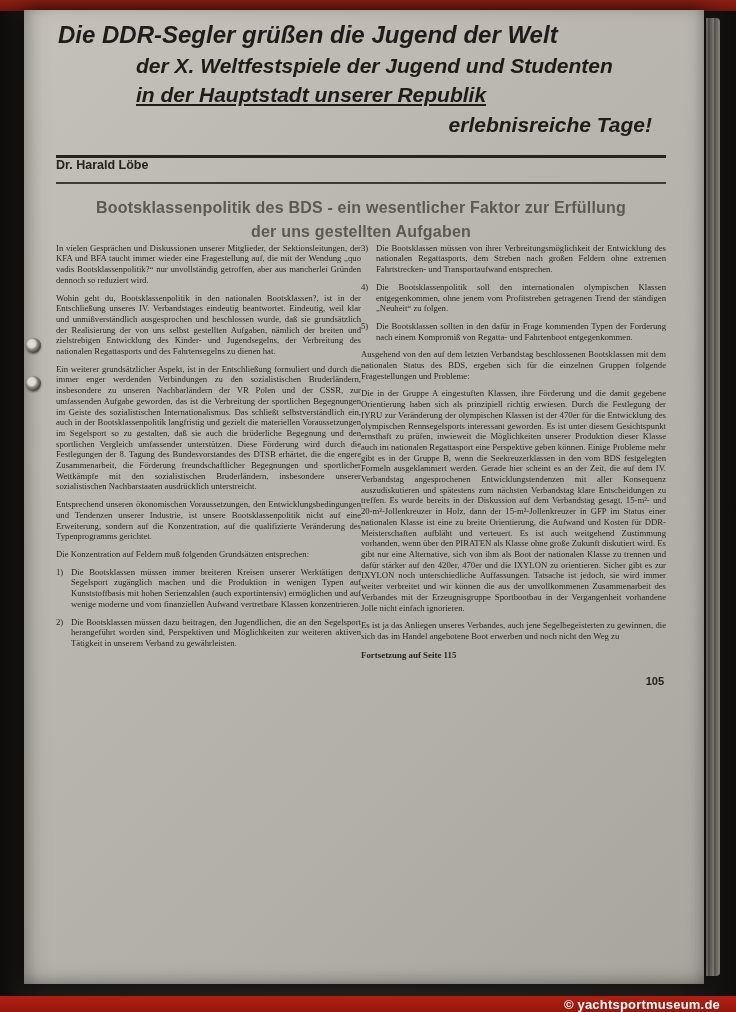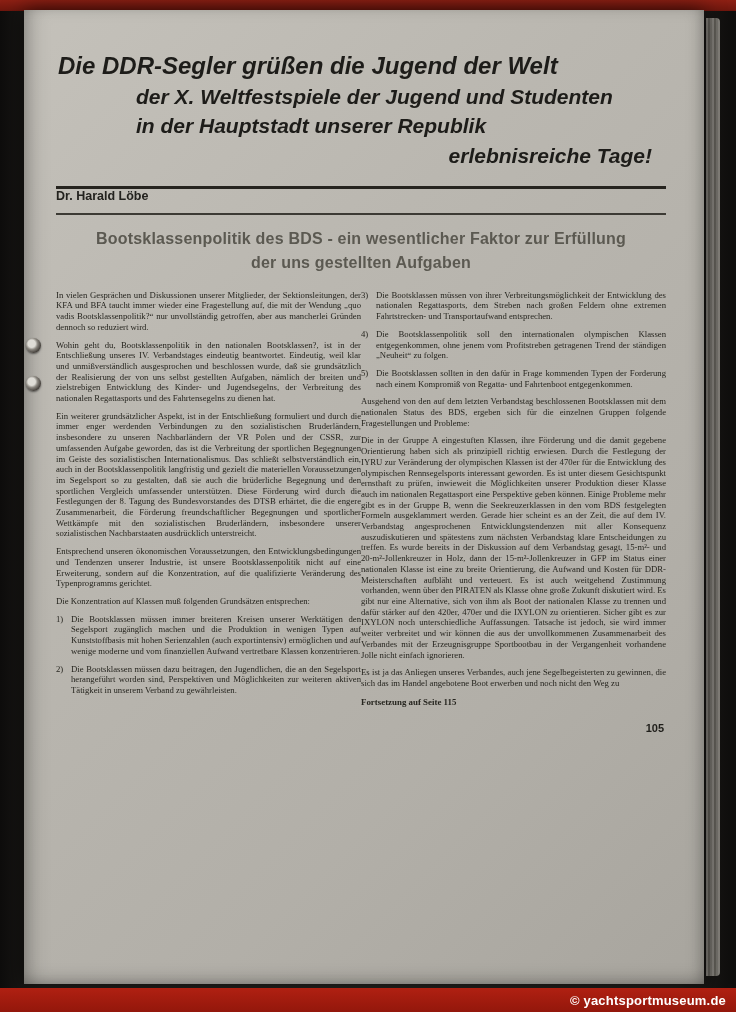--- a/index.html
+++ b/index.html
@@ -8,24 +8,24 @@
     position: relative; width: 736px; height: 1012px;
     background: linear-gradient(90deg, #0e0d0c 0%, #201e1b 6%, #262420 50%, #201e1b 92%, #0e0d0c 100%);
     overflow: hidden;
     font-family: "Liberation Sans", sans-serif;
   }
   .top-strip {
     position: absolute; top: 0; left: 0; right: 0; height: 11px;
     background: linear-gradient(180deg, #8d2014, #6e160d);
   }
   .footer-bar {
-    position: absolute; left: 0; right: 0; bottom: 0; height: 24px;
+    position: absolute; left: 0; right: 0; bottom: 0; height: 16px;
     background: linear-gradient(180deg, #b02012, #93170b);
     display: flex; align-items: center; justify-content: flex-end;
-    padding-right: 10px;
+    padding-right: 16px;
   }
   .footer-bar .copyright {
     color: #ffffff; font-weight: bold; font-size: 13px;
     font-family: "Liberation Sans", sans-serif; letter-spacing: .2px;
   }
   .page-stack {
     position: absolute; right: 16px; top: 18px; width: 14px; height: 958px;
     background: repeating-linear-gradient(90deg, #97948d 0 2px, #6d6a63 2px 4px, #84817a 4px 6px);
     border-radius: 0 4px 4px 0;
     opacity: .85;
@@ -39,37 +39,37 @@
       inset 0 -12px 18px -10px rgba(0,0,0,.25);
   }
   .hole {
     position: absolute; width: 15px; height: 15px; border-radius: 50%;
     background: radial-gradient(circle at 38% 38%, #dedcd6 0 28%, #8a867f 45%, #46423d 70%, #2a2723 100%);
     box-shadow: 0 1px 2px rgba(0,0,0,.5);
   }
   .hole.h1 { left: 26px; top: 338px; }
   .hole.h2 { left: 26px; top: 376px; }
   .content {
-    position: absolute; inset: 0; padding: 41px 38px 0 32px; overflow: hidden;
+    position: absolute; inset: 0; padding: 10px 38px 0 32px; overflow: hidden;
   }
   .greeting { color: #1d1c19; font-weight: bold; font-style: italic; }
   .greeting .g { line-height: 1.28; white-space: nowrap; }
   .greeting .g0 { font-size: 24px; margin-left: 2px; }
   .greeting .g1 { font-size: 21px; margin-left: 56px; margin-top: 3px; }
   .greeting .g2 { font-size: 21px; margin-left: 80px; margin-top: 2px; }
-  .greeting .g3 { font-size: 21px; margin-left: 80px; margin-top: 2px; }
+  .greeting .g3 { font-size: 21px; margin-left: 80px; margin-top: 2px; text-decoration: underline; }
   .greeting .g4 { font-size: 21px; text-align: right; margin-right: 14px; margin-top: 4px; }
   .rule-thick { height: 3px; background: #26241f; margin-top: 16px; }
   .author { font-weight: bold; font-size: 12.5px; color: #23221e; }
   .rule-thin { height: 2px; background: #3c3a34; margin-top: 10px; }
   .title {
     margin-top: 12px; text-align: center; font-weight: bold; font-size: 16px;
     color: #5b5951; line-height: 1.45; letter-spacing: .2px;
   }
-  .columns { display: flex; gap: 0; margin-top: 16px; }
+  .columns { display: flex; gap: 0; }
   .col {
     flex: 1; min-width: 0;
     font-family: "Liberation Serif", serif;
     font-size: 8.7px; line-height: 1.23; color: #26251f;
     text-align: justify;
   }
   .col p { margin-bottom: 7px; }
   .li { display: flex; margin-bottom: 7px; }
   .li .num { width: 15px; flex: none; }
   .li .txt { flex: 1; text-align: justify; }
@@ -111,21 +111,21 @@
         <div>der uns gestellten Aufgaben</div>
       </div>
 
       <div class="columns">
 
         <div class="col">
           <p>In vielen Gesprächen und Diskussionen unserer Mitglieder, der Sektionsleitungen, der KFA und BFA taucht immer wieder eine Fragestellung auf, die mit der Wendung „quo vadis Bootsklassenpolitik?“ nur unvollständig getroffen, aber aus mancherlei Gründen dennoch so reduziert wird.</p>
           <p>Wohin geht du, Bootsklassenpolitik in den nationalen Bootsklassen?, ist in der Entschließung unseres IV. Verbandstages eindeutig beantwortet. Eindeutig, weil klar und unmißverständlich ausgesprochen und beschlossen wurde, daß sie grundsätzlich der Realisierung der von uns selbst gestellten Aufgaben, nämlich der breiten und zielstrebigen Entwicklung des Kinder- und Jugendsegelns, der Verbreitung des nationalen Regattasports und des Fahrtensegelns zu dienen hat.</p>
           <p>Ein weiterer grundsätzlicher Aspekt, ist in der Entschließung formuliert und durch die immer enger werdenden Verbindungen zu den sozialistischen Bruderländern, insbesondere zu unseren Nachbarländern der VR Polen und der CSSR, zur umfassenden Aufgabe geworden, das ist die Verbreitung der sportlichen Begegnungen im Geiste des sozialistischen Internationalismus. Das schließt selbstverständlich ein, auch in der Bootsklassenpolitik langfristig und gezielt die materiellen Voraussetzungen im Segelsport so zu gestalten, daß sie auch die brüderliche Begegnung und den sportlichen Vergleich umfassender unterstützen. Diese Förderung wird durch die Festlegungen der 8. Tagung des Bundesvorstandes des DTSB erhärtet, die die engere Zusammenarbeit, die Förderung freundschaftlicher Begegnungen und sportlicher Wettkämpfe mit den sozialistischen Bruderländern, insbesondere unserer sozialistischen Nachbarstaaten ausdrücklich unterstreicht.</p>
           <p>Entsprechend unseren ökonomischen Voraussetzungen, den Entwicklungsbedingungen und Tendenzen unserer Industrie, ist unsere Bootsklassenpolitik nicht auf eine Erweiterung, sondern auf die Konzentration, auf die qualifizierte Veränderung des Typenprogramms gerichtet.</p>
-          <p>Die Konzentration auf Klassen muß folgenden Grundsätzen entsprechen:</p>
+          <p>Die Konzentration auf Feldern muß folgenden Grundsätzen entsprechen:</p>
           <div class="li">
             <span class="num">1)</span>
             <span class="txt">Die Bootsklassen müssen immer breiteren Kreisen unserer Werktätigen den Segelsport zugänglich machen und die Produktion in wenigen Typen auf Kunststoffbasis mit hohen Serienzahlen (auch exportintensiv) ermöglichen und auf wenige moderne und vom finanziellen Aufwand vertretbare Klassen konzentrieren.</span>
           </div>
           <div class="li">
             <span class="num">2)</span>
             <span class="txt">Die Bootsklassen müssen dazu beitragen, den Jugendlichen, die an den Segelsport herangeführt worden sind, Perspektiven und Möglichkeiten zur weiteren aktiven Tätigkeit in unserem Verband zu gewährleisten.</span>
           </div>
         </div>
 

